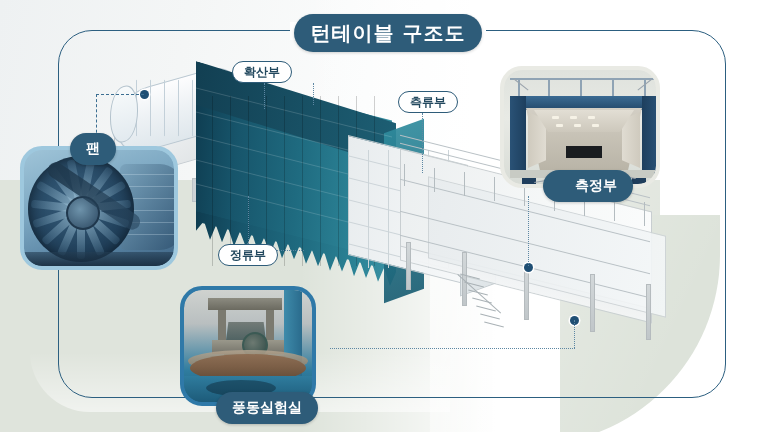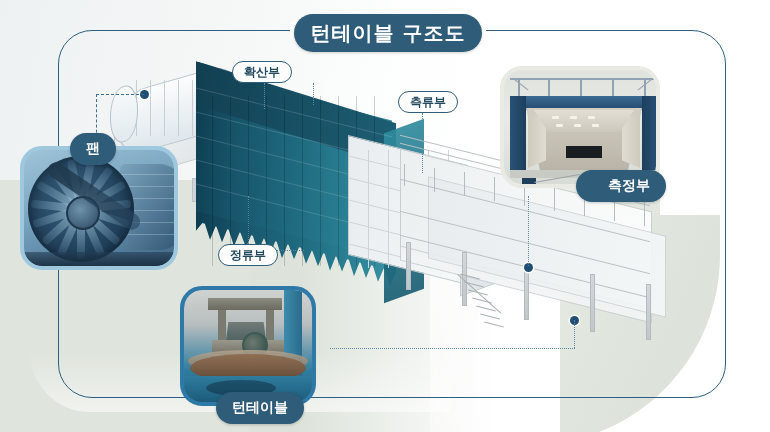--- a/index.html
+++ b/index.html
@@ -310,21 +310,21 @@
   .pill-dark{
     background:#2e5c79;color:#fff;border-radius:18px;
     font-size:14px;height:32px;padding:0 16px;
     box-shadow:0 1px 3px rgba(0,0,0,.2);
   }
   .pill-light{
     background:#ffffff;color:#23495f;border:1.3px solid #2e5c79;border-radius:14px;
     font-size:12px;height:22px;padding:0 11px;
   }
   .p-fan{left:70px;top:133px;}
-  .p-meas{left:576px;top:170px;padding-left:32px;}
+  .p-meas{left:543px;top:170px;padding-left:32px;}
   .p-turn{left:216px;top:392px;}
   .p-diffuser{left:232px;top:61px;}
   .p-axial{left:398px;top:91px;}
   .p-settle{left:218px;top:244px;}
 
   
   .dot{
     position:absolute;width:9px;height:9px;border-radius:50%;
     background:#1f4f74;box-shadow:0 0 0 1.5px #ffffff;
   }
@@ -540,18 +540,18 @@
 
   <div class="dot" style="left:524px;top:263px;"></div>
   <div class="dline-v" style="left:528px;top:196px;height:70px;"></div>
 
   <div class="dot" style="left:570px;top:316px;"></div>
   <div class="dline-h" style="left:330px;top:348px;width:245px;"></div>
   <div class="dline-v" style="left:574px;top:320px;height:28px;"></div>
 
   <div class="pill pill-dark p-fan">팬</div>
   <div class="pill pill-dark p-meas">측정부</div>
-  <div class="pill pill-dark p-turn">턴테이블</div>
+  <div class="pill pill-dark p-turn">풍동실험실</div>
   <div class="pill pill-light p-diffuser">확산부</div>
   <div class="pill pill-light p-axial">측류부</div>
   <div class="pill pill-light p-settle">정류부</div>
 
 </div>
 
 </body></html>

